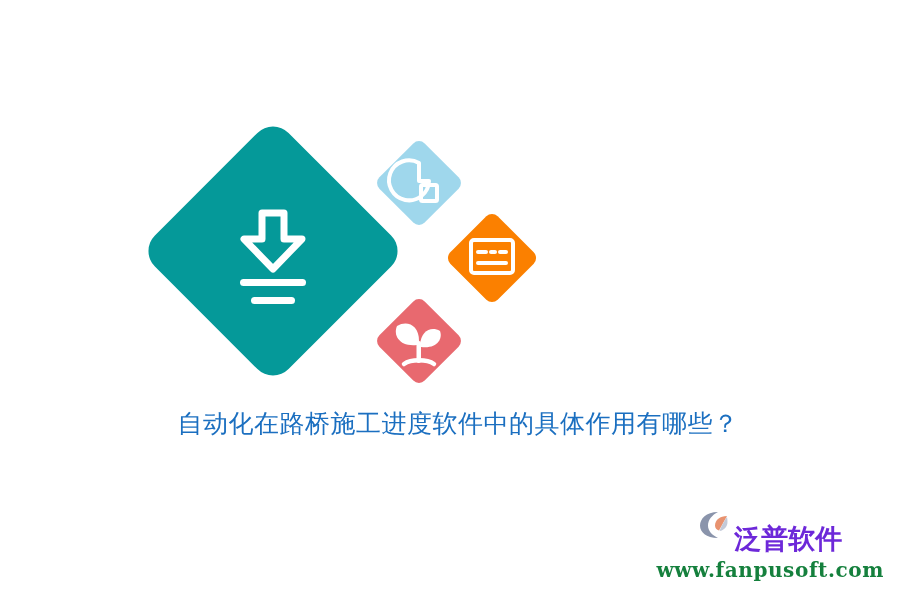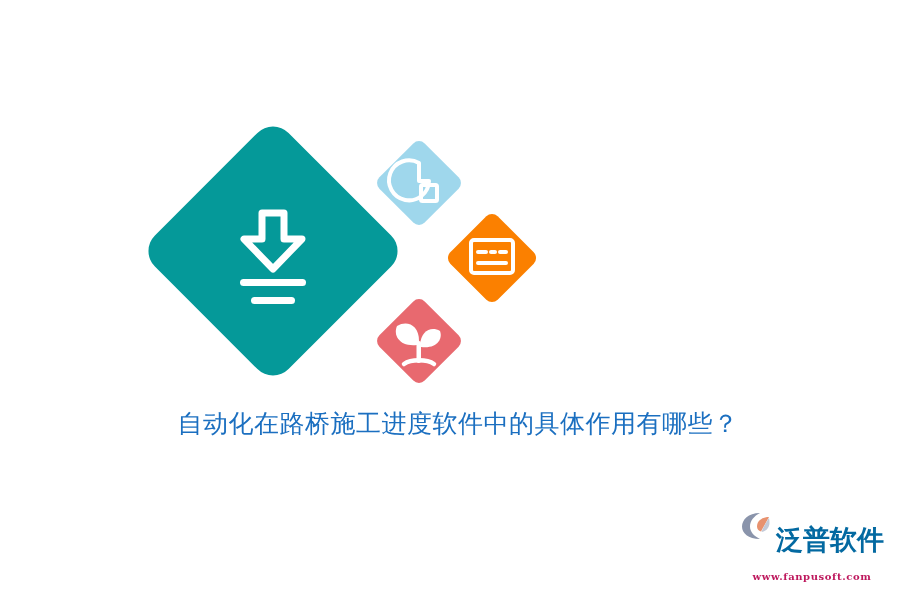--- a/index.html
+++ b/index.html
@@ -64,32 +64,32 @@
   }
   .wm-top {
     display: flex;
     align-items: center;
     gap: 4px;
   }
   .wm-brand {
     font-family: "DejaVu Sans", "Liberation Sans", sans-serif;
     font-size: 27px;
     font-weight: 700;
-    color: #0369a1;
+    color: #6d28d9;
     letter-spacing: 0px;
     line-height: 30px;
     margin-top: 28px;
   }
   .wm-url {
     font-family: "DejaVu Serif", "Liberation Serif", serif;
-    font-size: 10px;
+    font-size: 20px;
     font-weight: 700;
-    color: #be185d;
+    color: #15803d;
     letter-spacing: 0.6px;
-    margin-top: 16px;
+    margin-top: 4px;
   }
 </style>
 </head>
 <body>
 
 <div class="canvas">
 
   <div class="graphic-group">
 
     <svg class="diamond" style="left:131px; top:109px;" width="284" height="284" viewBox="0 0 284 284">

